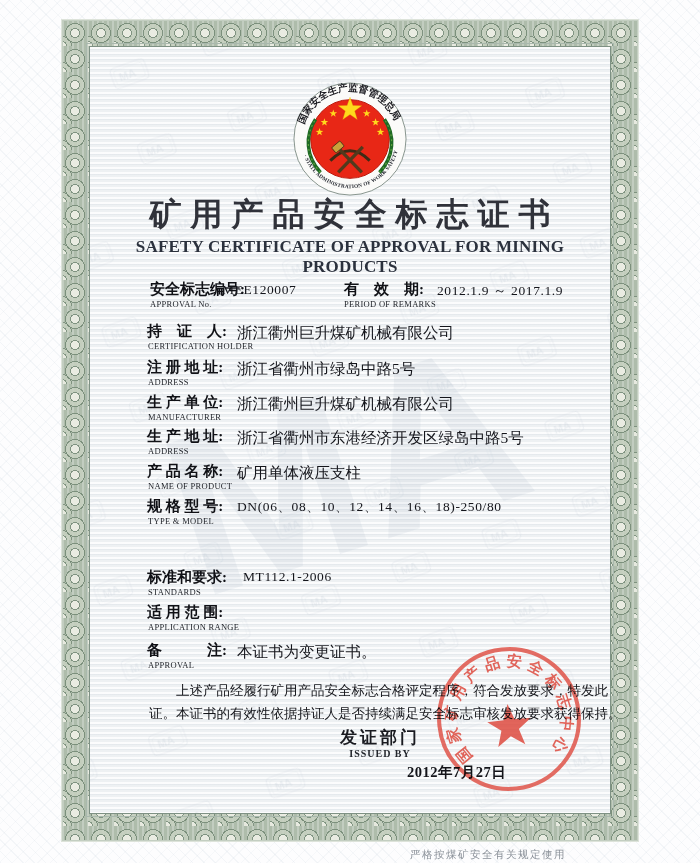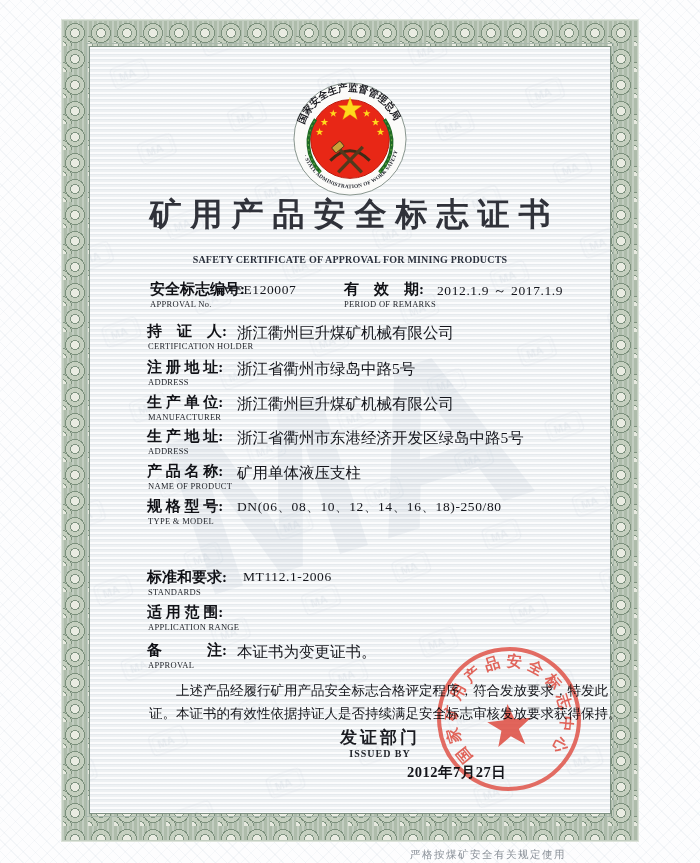--- a/index.html
+++ b/index.html
@@ -38,22 +38,22 @@
   .wm-layer{position:absolute;inset:0;width:100%;height:100%;}
   .content{position:absolute;inset:0;z-index:2;color:#15161c;}
 
   .emblem{position:absolute;left:291px;top:80px;width:118px;height:118px;}
 
   .title{
     position:absolute;left:90px;top:193px;width:520px;text-align:center;
     font-size:32px;font-weight:700;color:#30323a;letter-spacing:9px;text-indent:9px;
   }
   .subtitle{
-    position:absolute;left:90px;top:254px;width:520px;text-align:center;
-    font-size:10px;font-weight:700;color:#2b313d;letter-spacing:.2px;
+    position:absolute;left:90px;top:237px;width:520px;text-align:center;
+    font-size:17px;font-weight:700;color:#2b313d;letter-spacing:.2px;
   }
 
   .zh-label{font-size:15px;font-weight:700;color:#101116;white-space:pre;}
   .en-label{font-size:8.5px;color:#23262c;letter-spacing:.3px;white-space:nowrap;}
   .val{font-size:15.5px;color:#14151b;white-space:nowrap;}
   .val-ascii{font-size:13.5px;letter-spacing:.6px;}
 
   .approval-row{position:absolute;left:150px;top:280px;width:440px;height:38px;}
   .ap-label{position:absolute;left:0;top:0;}
   .ap-sub{position:absolute;left:0;top:19px;}

